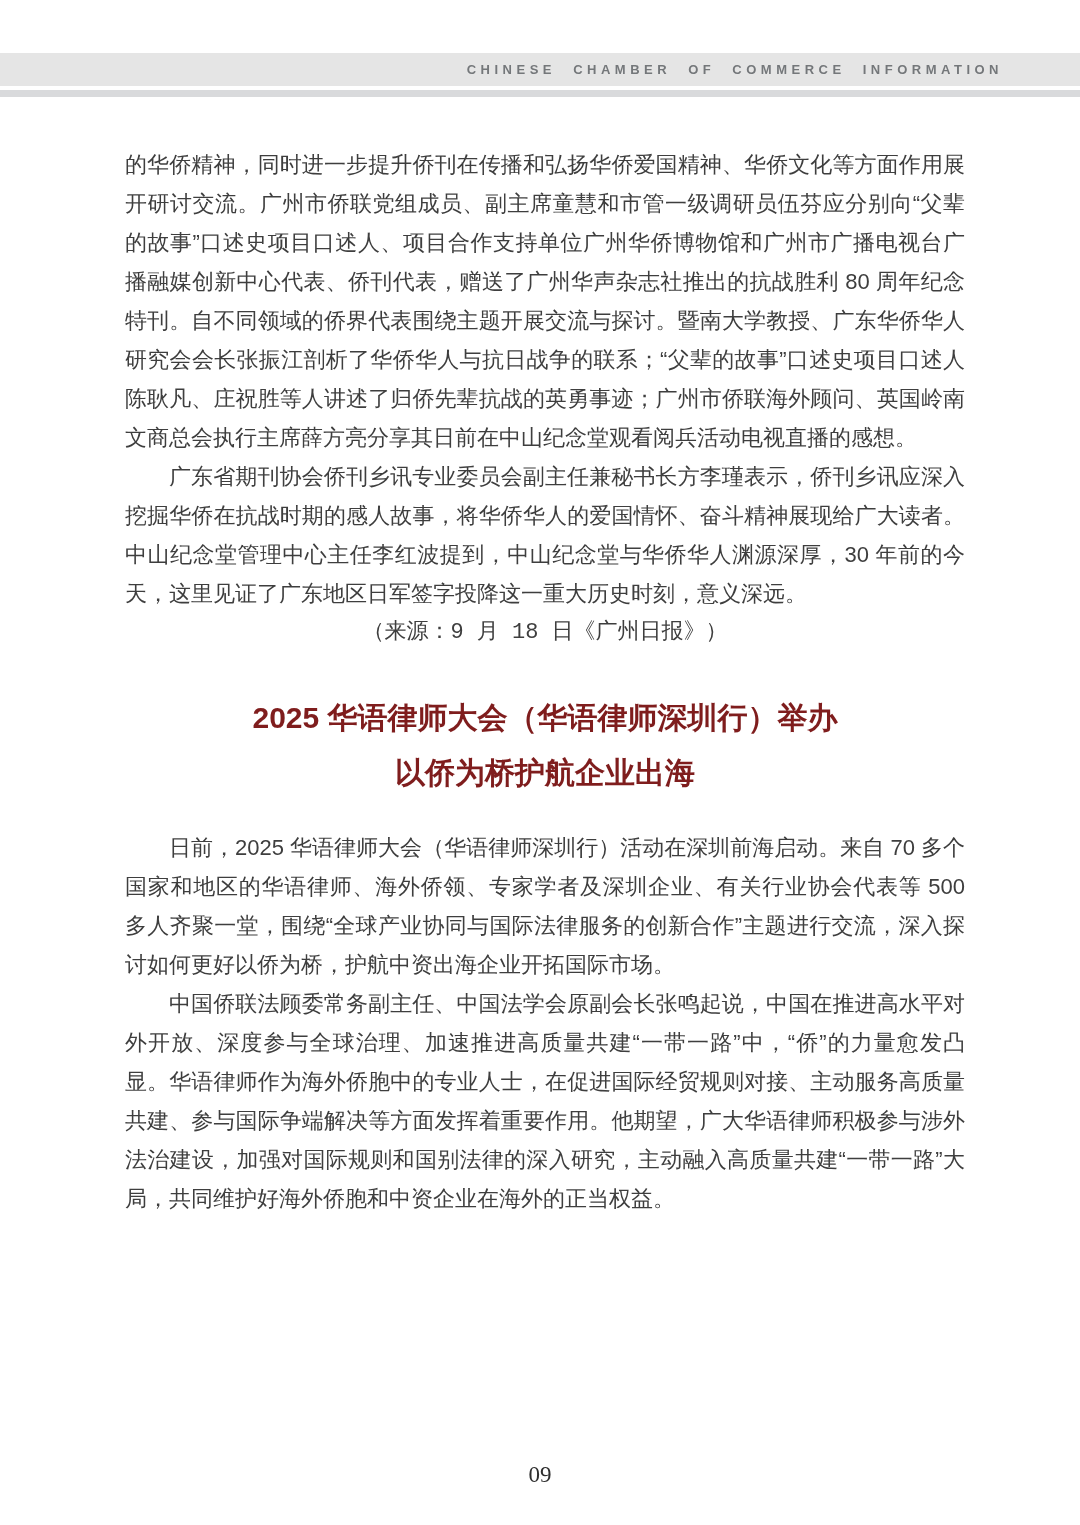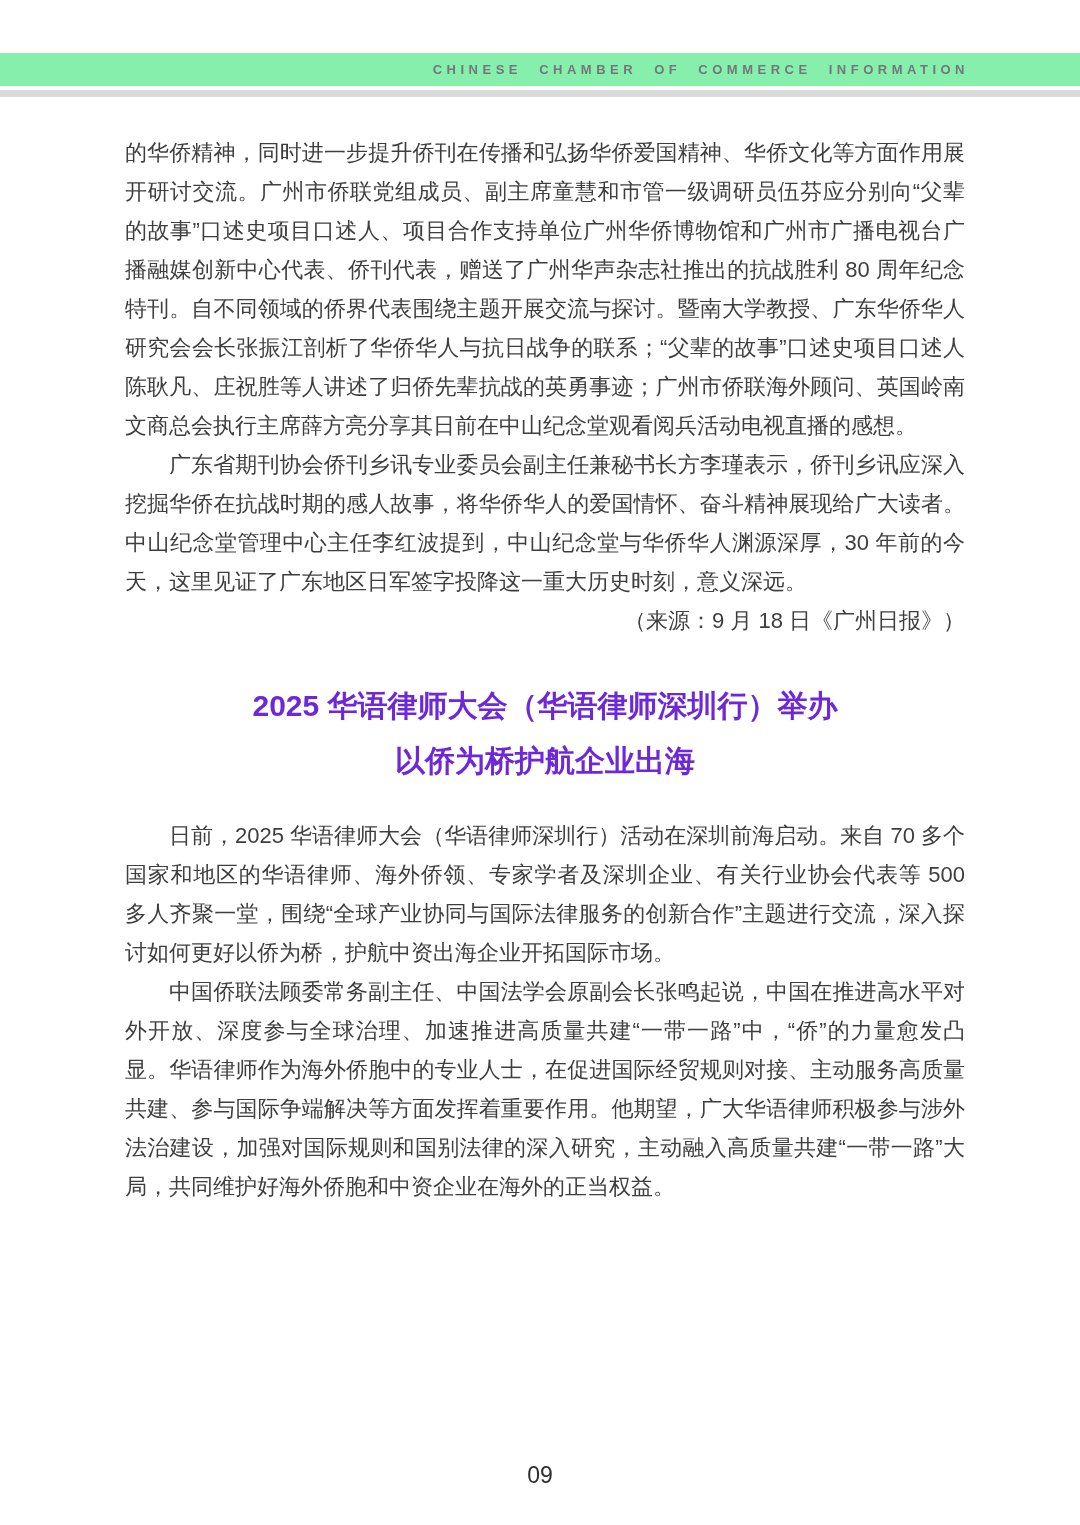--- a/index.html
+++ b/index.html
@@ -12,25 +12,25 @@
     overflow: hidden;
   }
 
   
   .banner {
     position: absolute;
     top: 53px;
     left: 0;
     width: 1080px;
     height: 33px;
-    background: #86efac;
+    background: #e5e5e5;
     display: flex;
     align-items: center;
     justify-content: flex-end;
-    padding-right: 111px;
+    padding-right: 77px;
   }
   .banner-text {
     font-size: 13px;
     font-weight: bold;
     letter-spacing: 4.5px;
     word-spacing: 9px;
     color: #74777a;
     white-space: nowrap;
   }
   .banner-underline {
@@ -39,50 +39,50 @@
     left: 0;
     width: 1080px;
     height: 7px;
     background: #d9dadc;
   }
 
   
   .content {
     position: absolute;
     left: 125px;
-    top: 133px;
+    top: 145px;
     width: 840px;
     font-size: 22px;
     line-height: 39px;
     color: #3e3e3e;
     text-align: justify;
   }
   .para { text-indent: 2em; }
   .para.no-indent { text-indent: 0; }
-  .source-line { text-align: right; }
+  .source-line { text-align: center; font-family: Liberation Mono, monospace; }
 
   .article-title {
     margin-top: 38px;
     margin-bottom: 28px;
     font-size: 30px;
     font-weight: bold;
     line-height: 55px;
     text-align: center;
-    color: #6d28d9;
+    color: #7f1d1d;
   }
   .title-line { display: block; }
 
   
   .page-number {
     position: absolute;
     top: 1462px;
     left: 0;
     width: 1080px;
     text-align: center;
-    font-family: Liberation Sans, sans-serif;
+    font-family: Liberation Serif, serif;
     font-size: 23px;
     color: #2e2e2e;
   }
 </style>
 </head>
 <body>
 
 <header>
   <div class="banner">
     <span class="banner-text">CHINESE CHAMBER OF COMMERCE INFORMATION</span>

